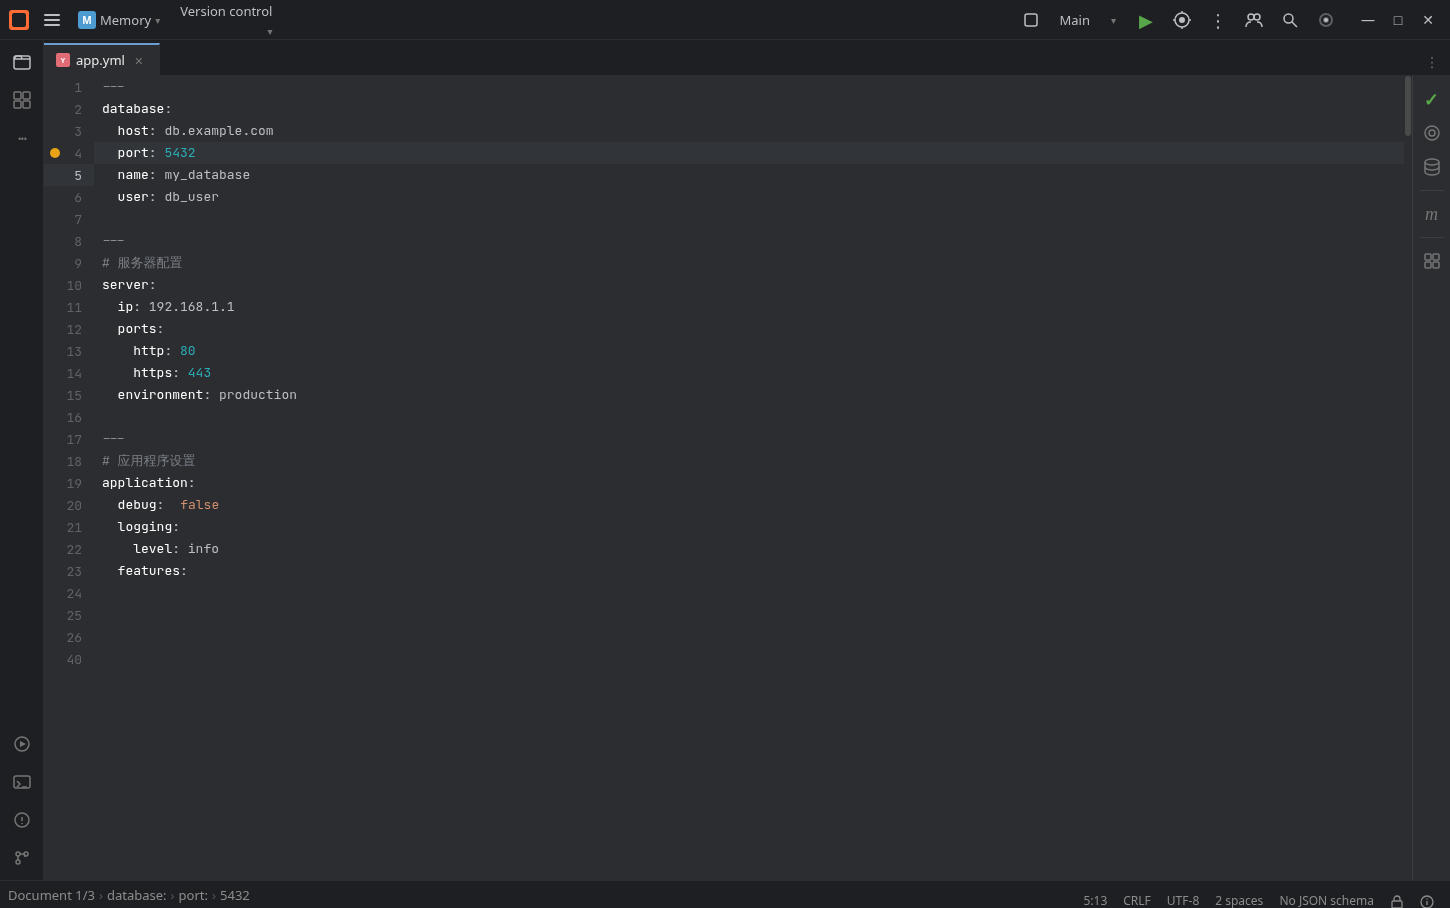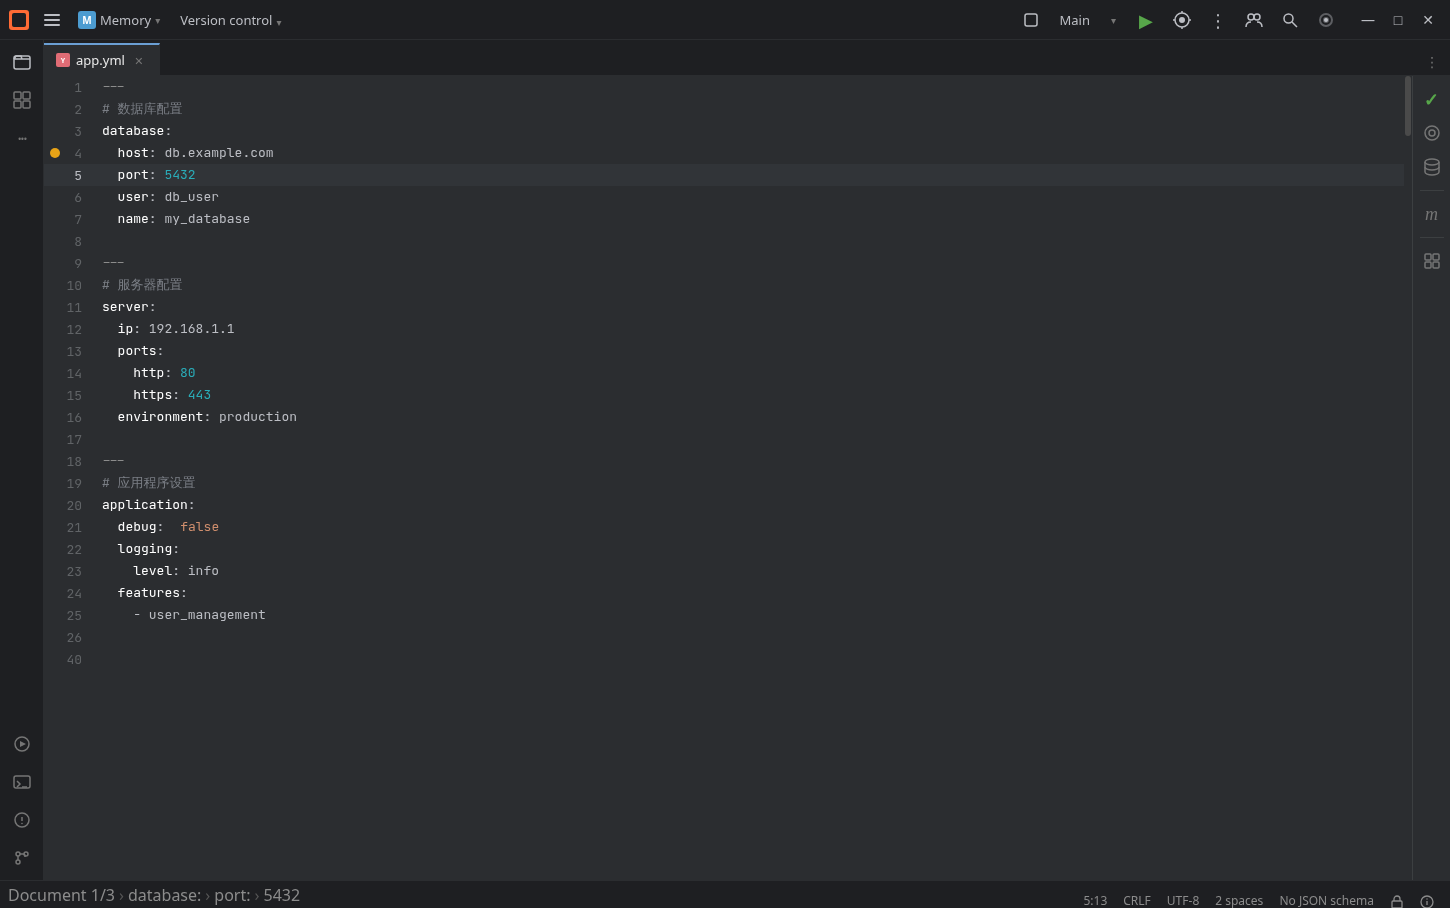--- a/index.html
+++ b/index.html
@@ -67,20 +67,21 @@
     }
     .titlebar-vc {
       display: flex;
       align-items: flex-end;
       gap: 4px;
       padding: 3px 8px;
       border-radius: 4px;
       cursor: pointer;
       color: #bcbec4;
       font-size: 13px;
+      flex-direction: column;
     }
     .titlebar-spacer { flex: 1; }
     .titlebar-btn {
       display: flex;
       align-items: center;
       gap: 21px;
       padding: 3px 10px;
       border-radius: 4px;
       cursor: pointer;
       color: #bcbec4;
@@ -356,21 +357,21 @@
       display: flex;
       align-items: flex-end;
       cursor: pointer;
       gap: 3px;
     }
     .status-spacer { flex: 1; }
     .breadcrumb {
       display: flex;
       align-items: center;
       gap: 4px;
-      font-size: 16px;
+      font-size: 13px;
       color: #8c8c8c;
     }
     .breadcrumb-sep { color: #555; }
   </style>
 </head>
 <body>
 
 <div class="titlebar">
   <div class="titlebar-logo">
     <svg width="20" height="20" viewBox="0 0 20 20">
@@ -603,44 +604,42 @@
           <div class="line-number">
             <span>26</span>
           </div>
           <div class="line-number">
             <span>40</span>
           </div>
         </div>
 
       <div class="code-area" id="code-area">
           <div class="code-line"><span class="c-separator">---</span></div>
-          <div class="code-line"><span class="c-comment"># 数据库配置</span></div>
           <div class="code-line"><span class="c-key">database</span><span class="c-value">:</span></div>
           <div class="code-line"><span class="c-key">  host</span><span class="c-value">: db.example.com</span></div>
           <div class="code-line highlighted"><span class="c-key">  port</span><span class="c-value">: </span><span class="c-number">5432</span></div>
+          <div class="code-line"><span class="c-key">  name</span><span class="c-value">: my_database</span></div>
           <div class="code-line"><span class="c-key">  user</span><span class="c-value">: db_user</span></div>
-          <div class="code-line"><span class="c-key">  name</span><span class="c-value">: my_database</span></div>
           <div class="code-line"><span class="c-value"></span></div>
           <div class="code-line"><span class="c-separator">---</span></div>
           <div class="code-line"><span class="c-comment"># 服务器配置</span></div>
           <div class="code-line"><span class="c-key">server</span><span class="c-value">:</span></div>
           <div class="code-line"><span class="c-key">  ip</span><span class="c-value">: 192.168.1.1</span></div>
           <div class="code-line"><span class="c-key">  ports</span><span class="c-value">:</span></div>
           <div class="code-line"><span class="c-key">    http</span><span class="c-value">: </span><span class="c-number">80</span></div>
           <div class="code-line"><span class="c-key">    https</span><span class="c-value">: </span><span class="c-number">443</span></div>
           <div class="code-line"><span class="c-key">  environment</span><span class="c-value">: production</span></div>
           <div class="code-line"><span class="c-value"></span></div>
           <div class="code-line"><span class="c-separator">---</span></div>
           <div class="code-line"><span class="c-comment"># 应用程序设置</span></div>
           <div class="code-line"><span class="c-key">application</span><span class="c-value">:</span></div>
           <div class="code-line"><span class="c-key">  debug</span><span class="c-value">: </span><span class="c-bool">false</span></div>
           <div class="code-line"><span class="c-key">  logging</span><span class="c-value">:</span></div>
           <div class="code-line"><span class="c-key">    level</span><span class="c-value">: info</span></div>
           <div class="code-line"><span class="c-key">  features</span><span class="c-value">:</span></div>
-          <div class="code-line"><span class="c-value">    - user_management</span></div>
         </div>
 
       <div class="mini-scrollbar">
         <div class="scrollbar-thumb"></div>
       </div>
 
       <div class="right-sidebar">
         <div class="right-icon active" style="color:#57a64a; font-size:18px; font-weight:bold;">✓</div>
         <div class="right-icon">
           <svg width="18" height="18" viewBox="0 0 18 18" fill="none" stroke="currentColor" stroke-width="1.5">

